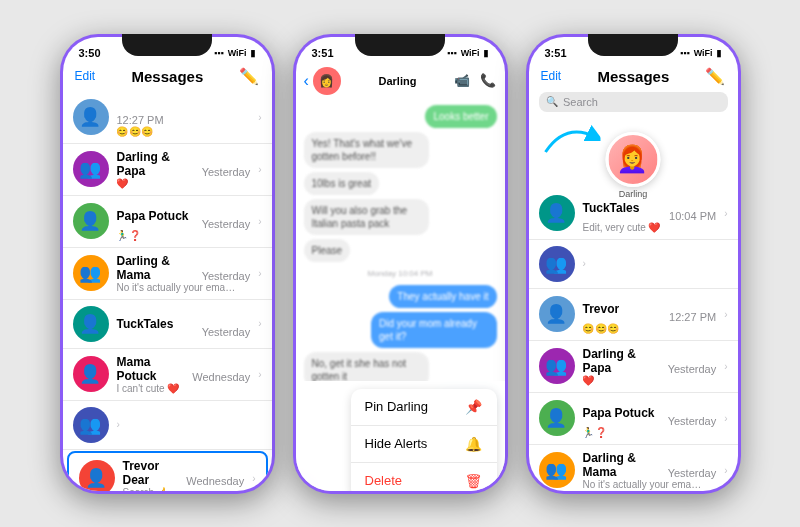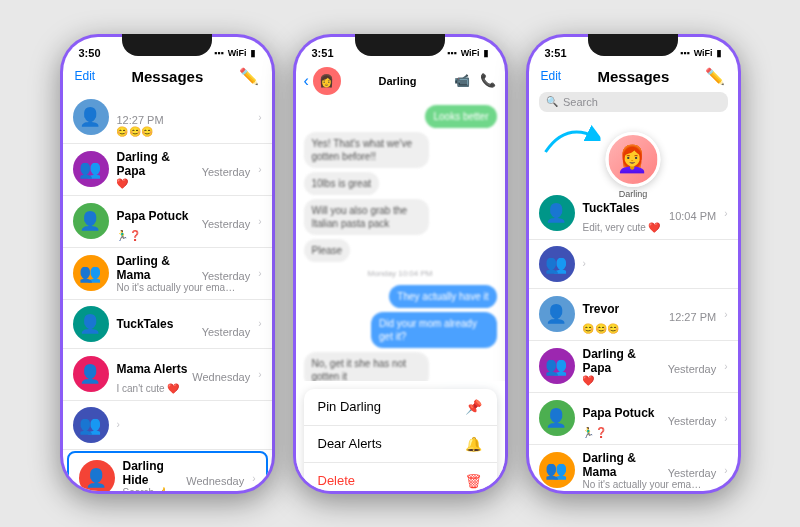--- a/index.html
+++ b/index.html
@@ -351,36 +351,36 @@
                 <span class="msg-time">Yesterday</span>
               </div>
               <div class="msg-preview"></div>
             </div>
             <span class="msg-chevron">›</span>
           </div>
           <div class="message-item">
             <div class="avatar av-pink" style="font-size: 18px;">👤</div>
             <div class="msg-content">
               <div class="msg-header">
-                <span class="msg-name">Mama Alerts</span>
+                <span class="msg-name">Mama Potuck</span>
                 <span class="msg-time">Wednesday</span>
               </div>
               <div class="msg-preview">I can't cute ❤️</div>
             </div>
             <span class="msg-chevron">›</span>
           </div>
           <div class="message-item">
             <div class="avatar av-indigo" style="font-size: 18px;">👥</div>
             <span class="msg-chevron">›</span>
           </div>
           <div class="message-item highlighted">
             <div class="avatar av-red" style="font-size: 18px;">👤</div>
             <div class="msg-content">
               <div class="msg-header">
-                <span class="msg-name">Darling Hide</span>
+                <span class="msg-name">Trevor Dear</span>
                 <span class="msg-time">Wednesday</span>
               </div>
               <div class="msg-preview">Search 👍</div>
             </div>
             <span class="msg-chevron">›</span>
           </div>
         </div>
     </div>
   </div>
 
@@ -414,28 +414,28 @@
           <div class="bubble bubble-received">Will you also grab the Italian pasta pack</div>
           <div class="bubble bubble-received">Please</div>
           <div class="date-label">Monday 10:04 PM</div>
           <div class="bubble bubble-sent">They actually have it</div>
           <div class="bubble bubble-sent">Did your mom already get it?</div>
           <div class="bubble bubble-received">No, get it she has not gotten it</div>
           <div class="bubble bubble-sent">Roger 👍</div>
           <div class="read-receipt">Read Monday</div>
         </div>
 
-      <div class="context-overlay" style="height: 110px;">
+      <div class="context-overlay" style="height: 110px; padding-left: 47px;">
         <div class="context-menu" id="contextMenu">
             <div class="context-item normal">
               <span>Pin Darling</span>
               <span class="context-item-icon">📌</span>
             </div>
             <div class="context-item normal">
-              <span>Dear Alerts</span>
+              <span>Hide Alerts</span>
               <span class="context-item-icon">🔔</span>
             </div>
             <div class="context-item delete">
               <span>Delete</span>
               <span class="context-item-icon">🗑</span>
             </div>
           </div>
       </div>
     </div>
   </div>

